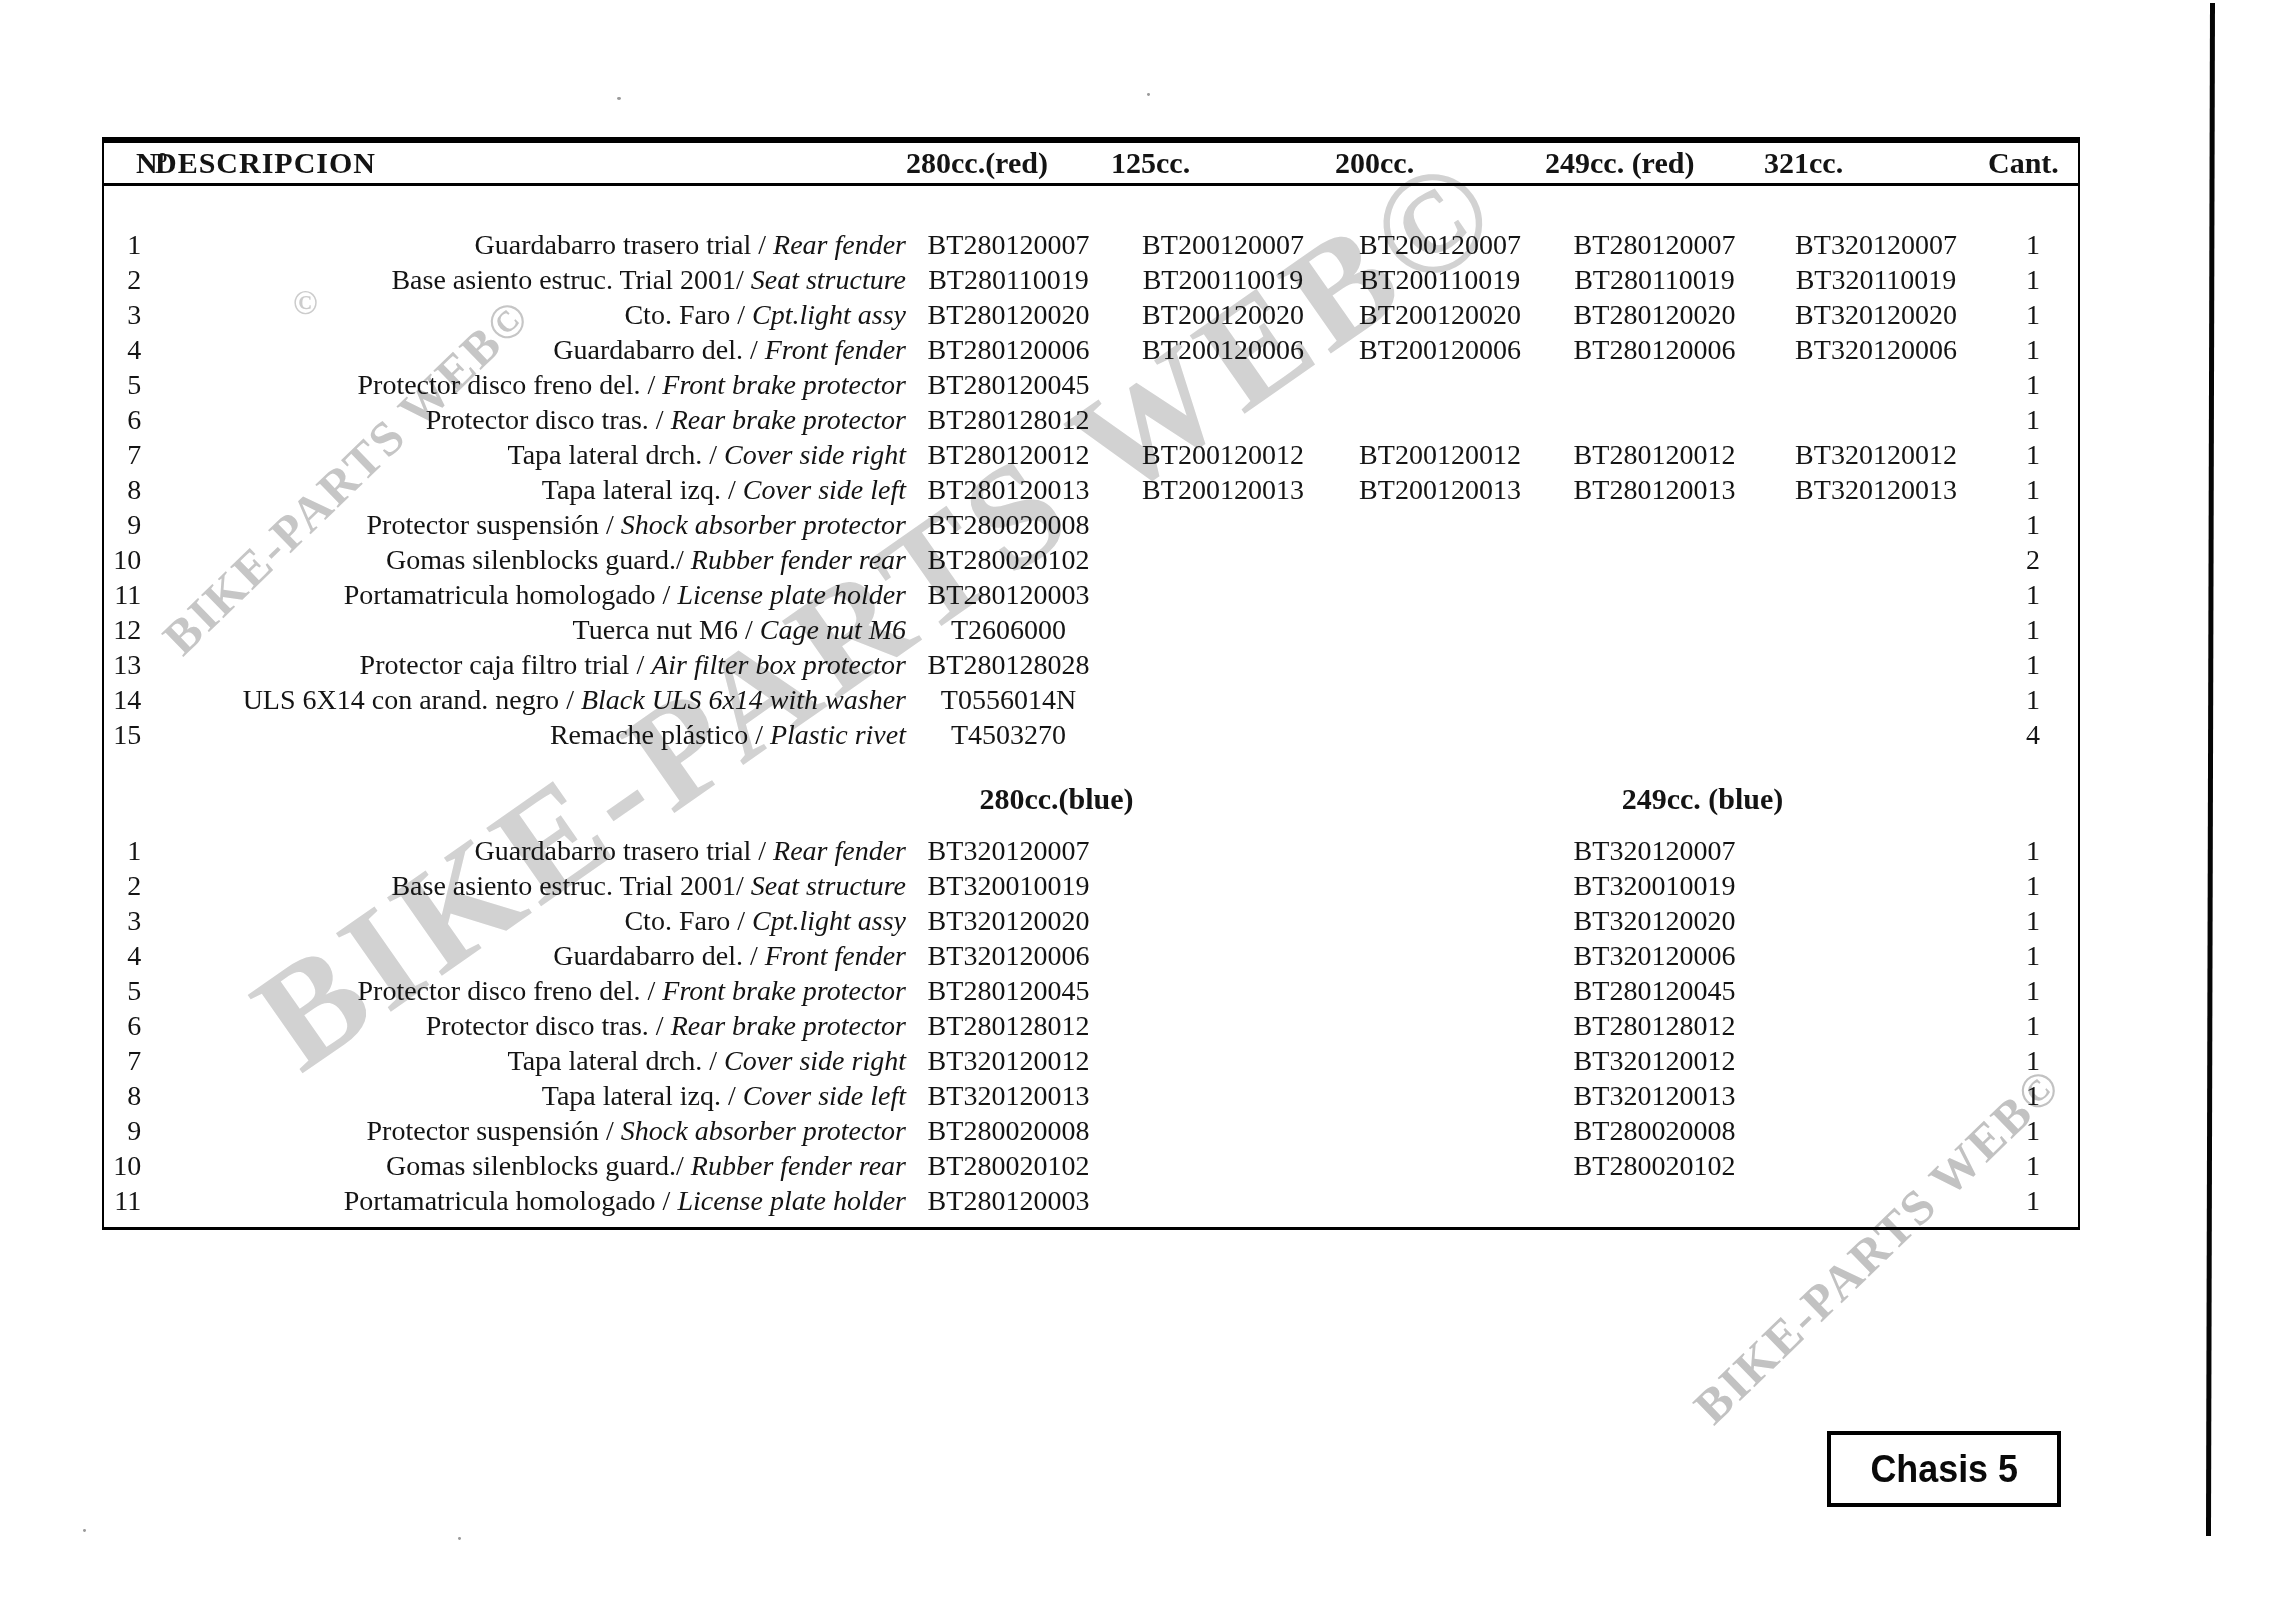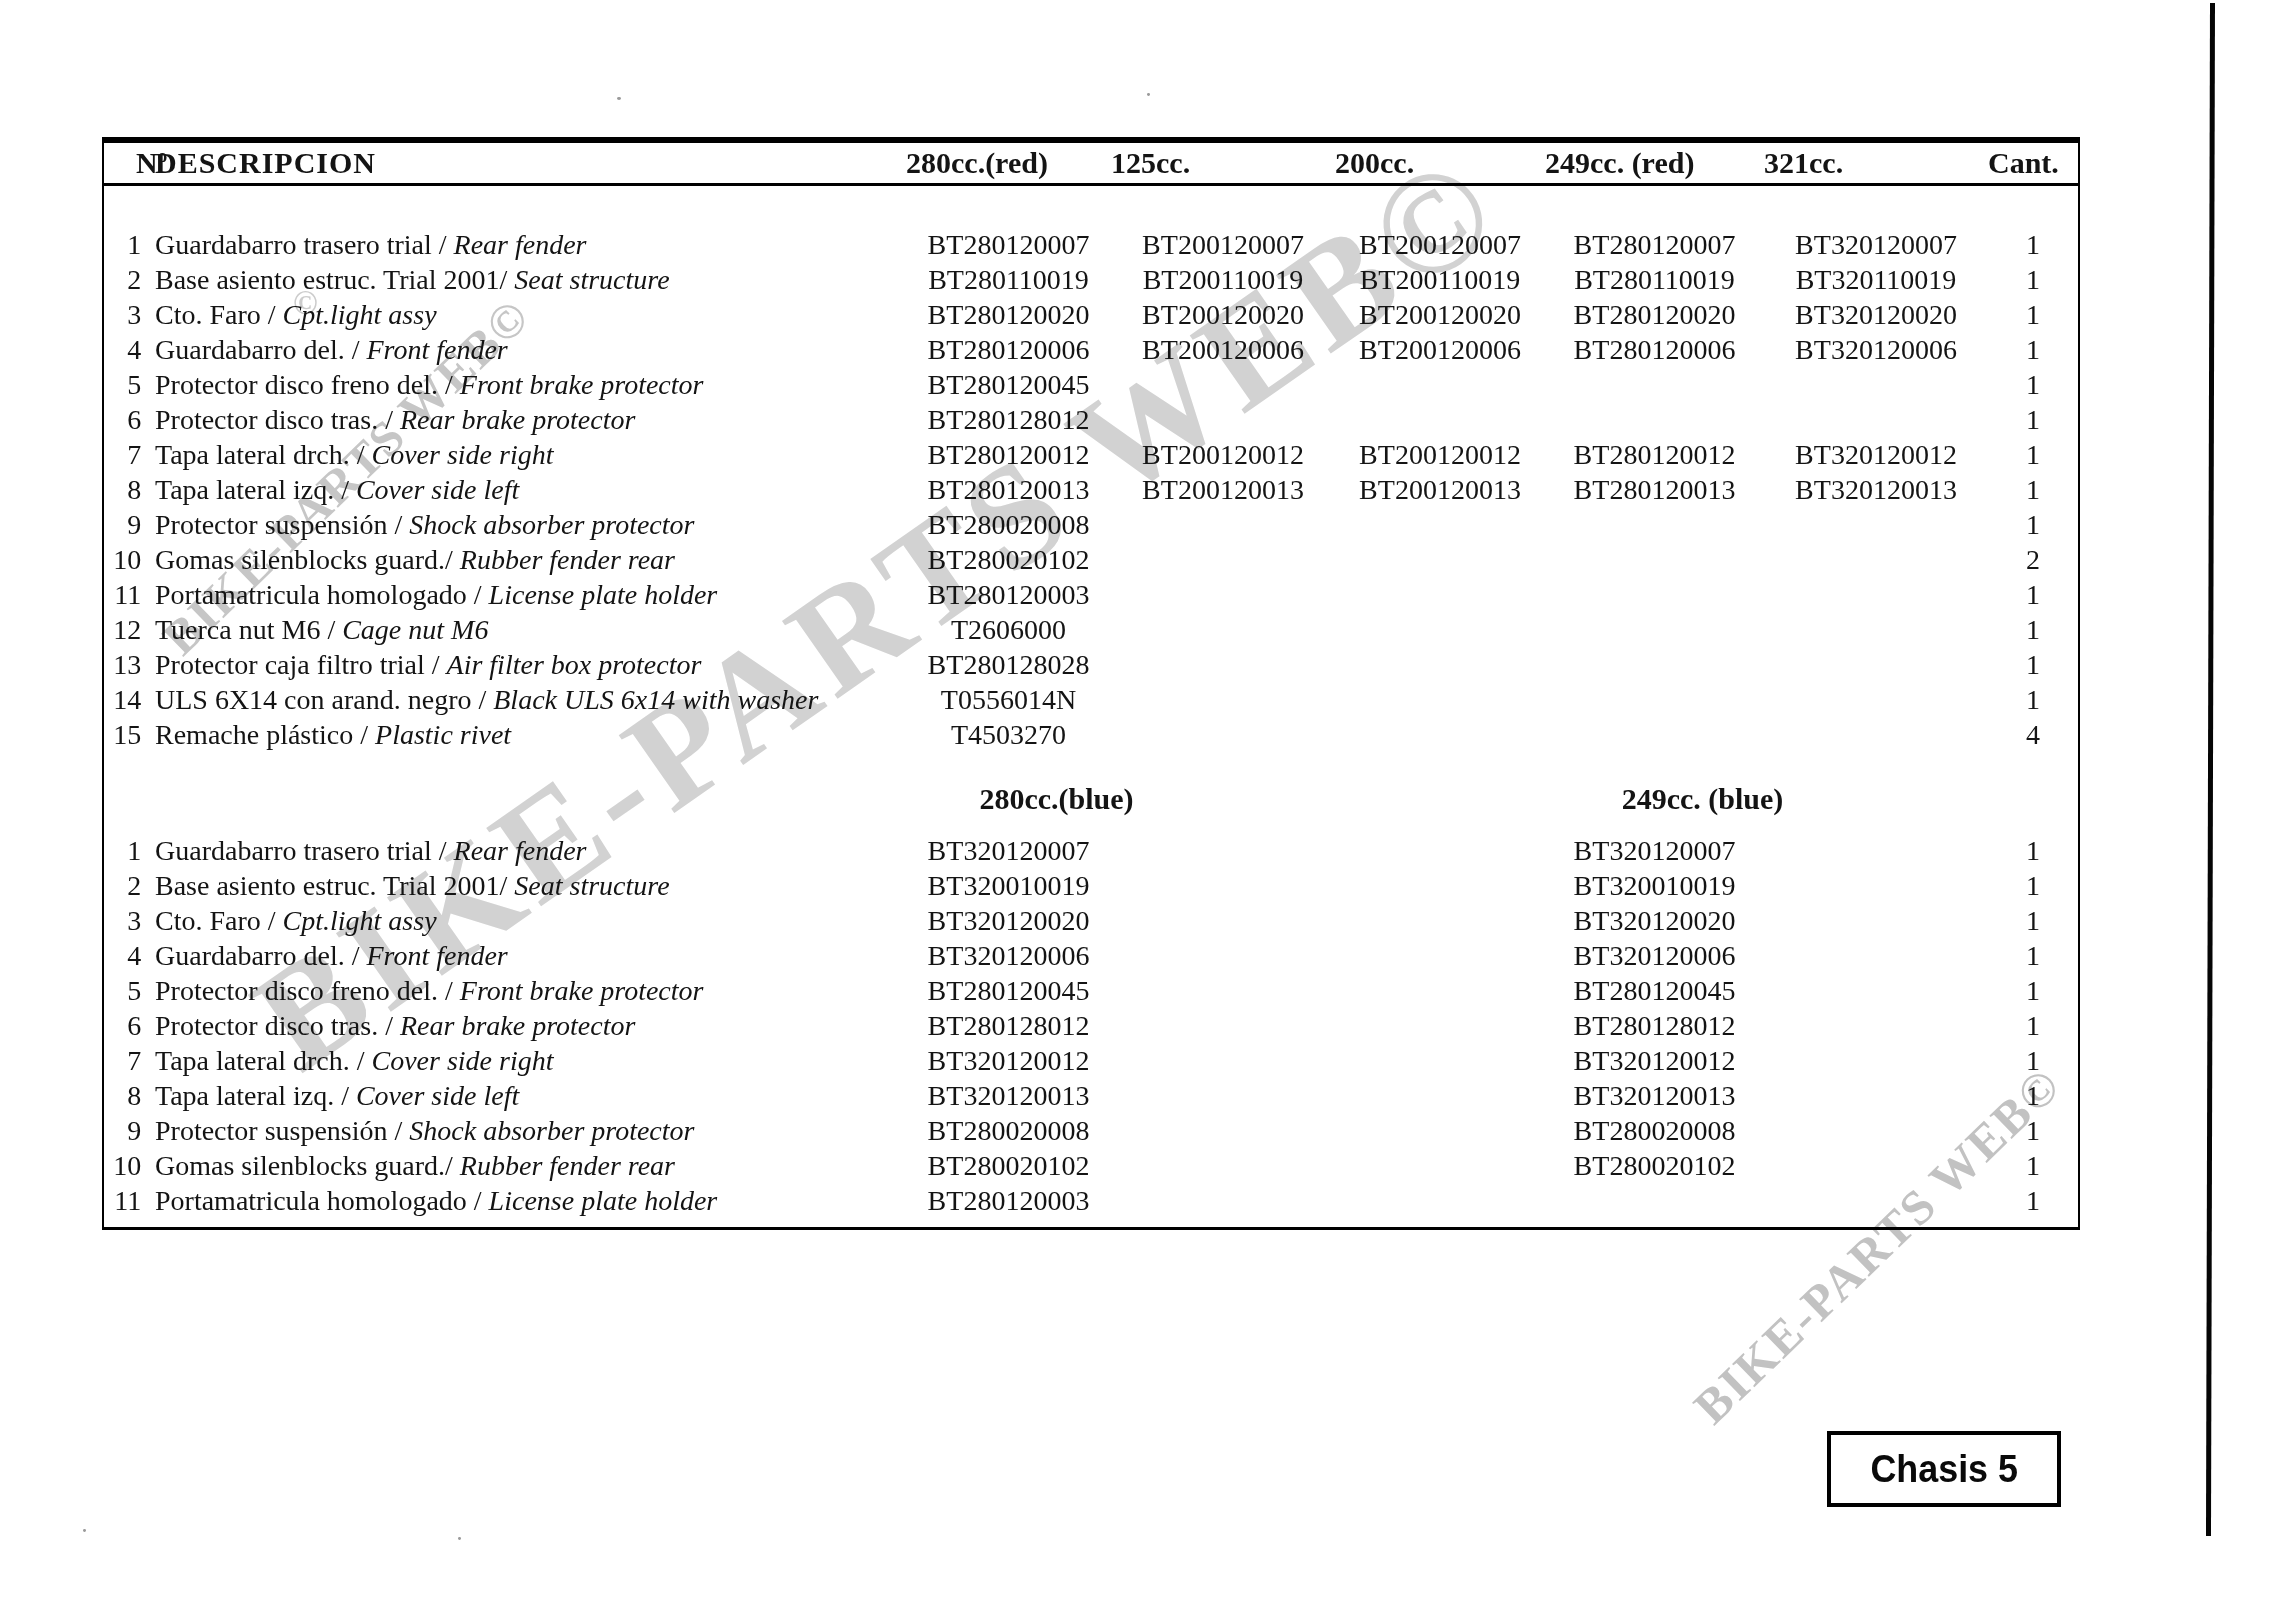--- a/index.html
+++ b/index.html
@@ -37,21 +37,21 @@
   .h-desc{text-align:left;letter-spacing:1px;}
   .h-col{text-align:left;}
   .h-cant{text-align:left;padding-right:3.9px;}
   .spacer1{height:41px;}
   .spacer2{height:29px;}
   .gap2{height:17.6px;}
   .row{height:35px;font-size:28px;}
   .sec2 .row{height:35px;}
   .cell{overflow:visible;}
   .c-num{text-align:right;padding-right:13.7px;}
-  .c-desc{text-align:left;}
+  .c-desc{text-align:right;}
   .c-desc i{font-style:italic;}
   .c-part{text-align:center;}
   .subheader-row{height:35px;font-weight:bold;font-size:30px;padding-left:48px;}
   .sh-280{grid-column:3;text-align:center;}
   .sh-249{grid-column:6;text-align:center;}
   
   .chasis-box{
     position:absolute;left:1827px;top:1431px;width:234px;height:76px;z-index:2;
     box-sizing:border-box;border:4.9px solid #000;background:#fff;
     display:flex;align-items:center;justify-content:center;

